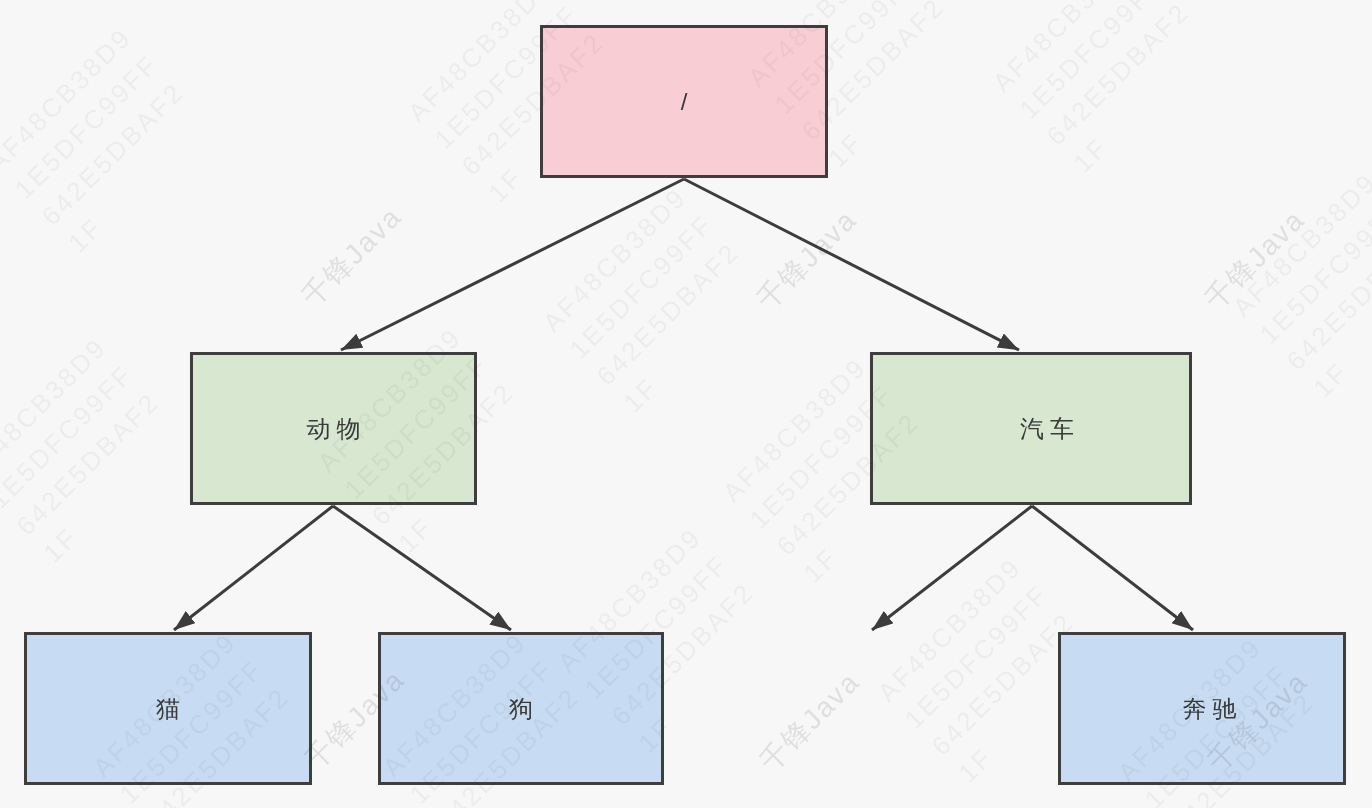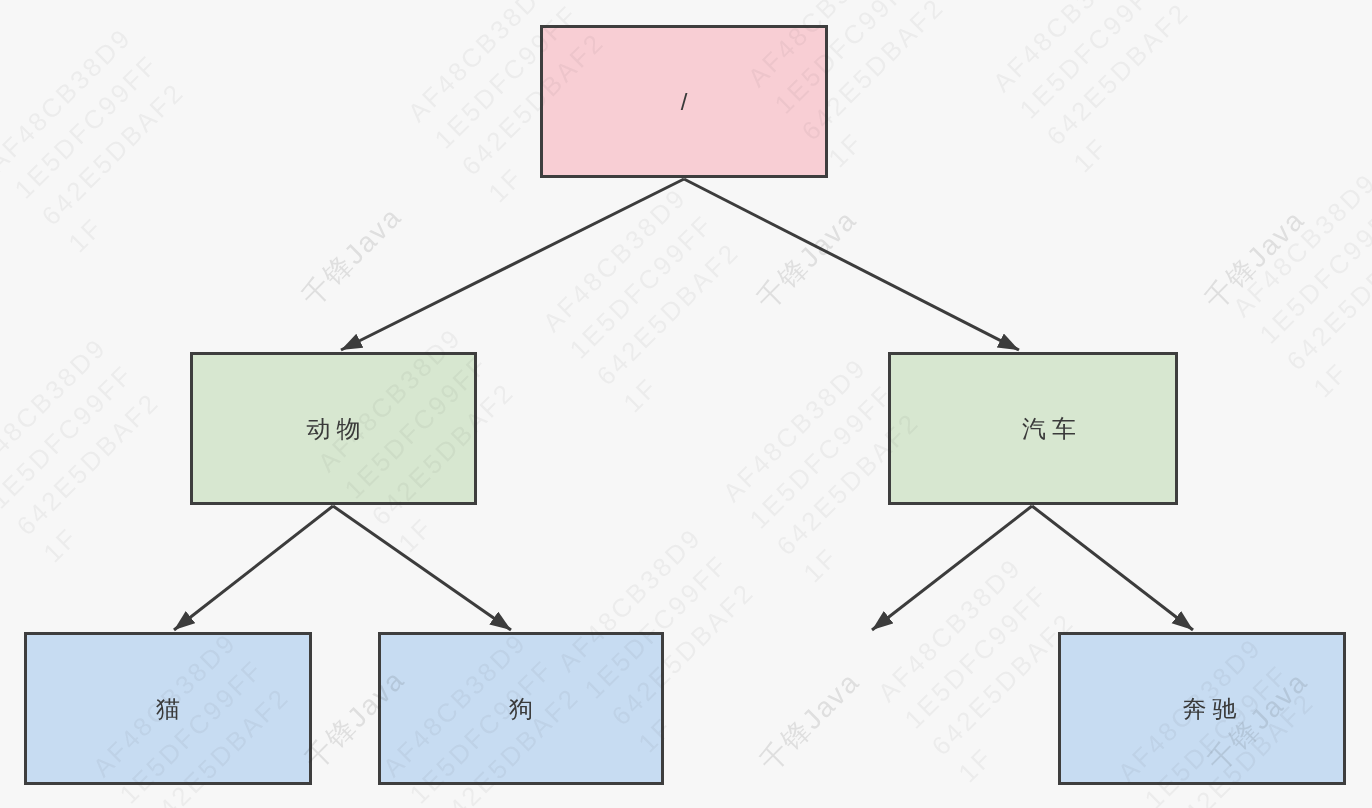--- a/index.html
+++ b/index.html
@@ -74,21 +74,21 @@
       </g>
   </svg>
 
   <div id="node-layer" class="layer">
       <div class="node" style="left: 540px; top: 25px; width: 288px; height: 153px; background: rgb(248, 206, 212);">
         <span class="node-label" style="color: rgb(58, 58, 58);">/</span>
       </div>
       <div class="node" style="left: 190px; top: 352px; width: 287px; height: 153px; background: rgb(215, 231, 208);">
         <span class="node-label" style="color: rgb(58, 58, 58);">动物</span>
       </div>
-      <div class="node" style="left: 888px; top: 352px; width: 290px; height: 153px; background: rgb(215, 231, 208); padding-left: 32px;">
+      <div class="node" style="left: 870px; top: 352px; width: 322px; height: 153px; background: rgb(215, 231, 208); padding-left: 32px;">
         <span class="node-label" style="color: rgb(58, 58, 58);">汽车</span>
       </div>
       <div class="node" style="left: 24px; top: 632px; width: 288px; height: 153px; background: rgb(199, 220, 242);">
         <span class="node-label" style="color: rgb(58, 58, 58);">猫</span>
       </div>
       <div class="node" style="left: 378px; top: 632px; width: 286px; height: 153px; background: rgb(199, 220, 242);">
         <span class="node-label" style="color: rgb(58, 58, 58);">狗</span>
       </div>
       <div class="node" style="left: 1058px; top: 632px; width: 288px; height: 153px; background: rgb(199, 220, 242);">
         <span class="node-label" style="color: rgb(58, 58, 58); margin-left: 15px;">奔驰</span>

